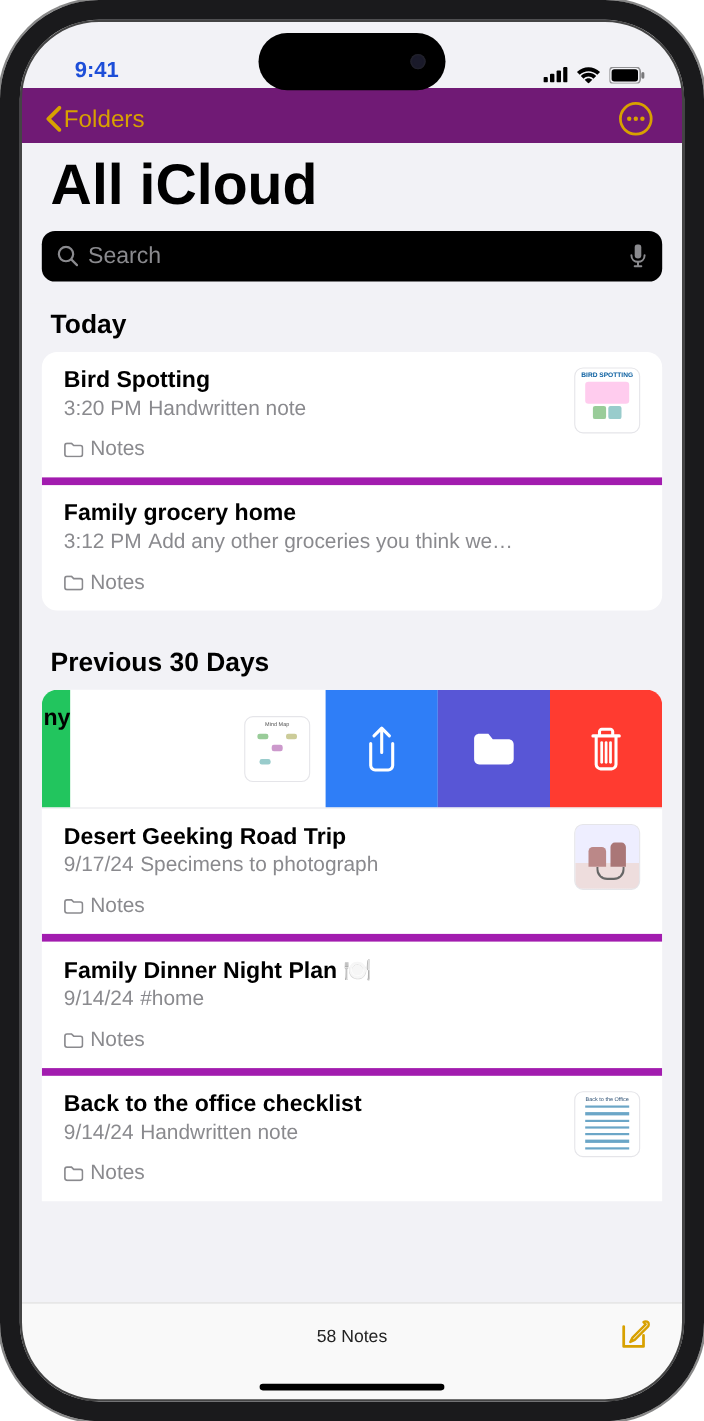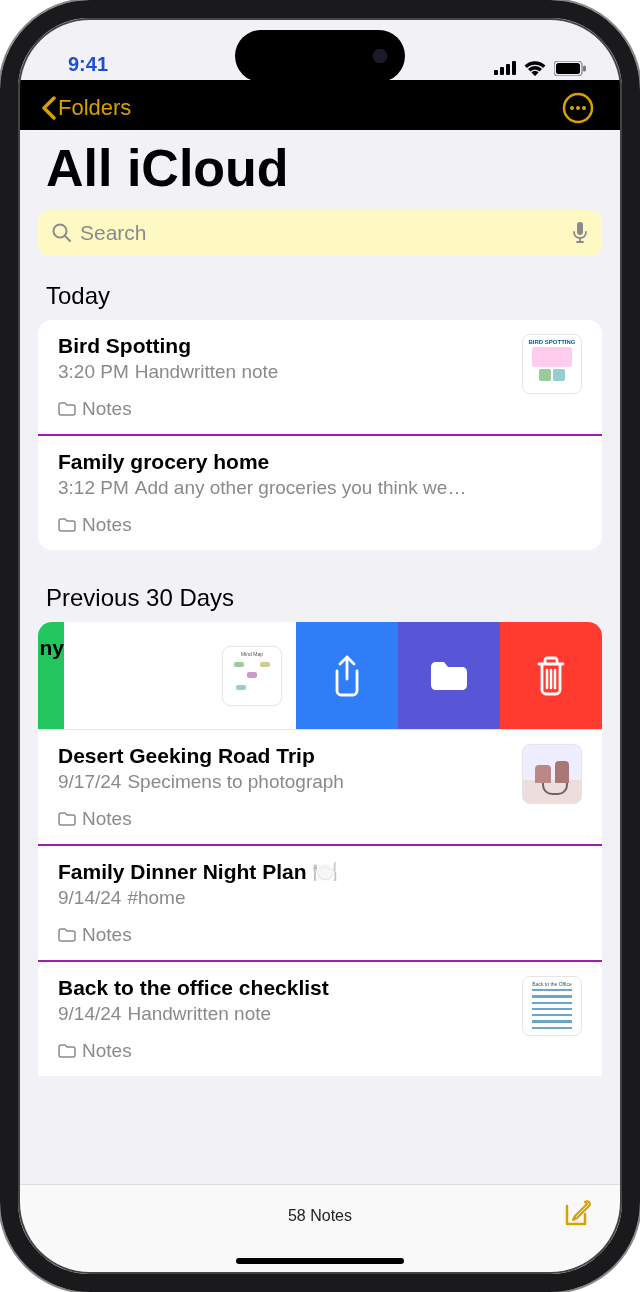--- a/index.html
+++ b/index.html
@@ -77,21 +77,21 @@
       align-items: center;
       gap: 8px;
     }
     .status-right svg { display: block; }
     
     .nav-bar {
       display: flex;
       align-items: center;
       justify-content: space-between;
       padding: 12px 28px 6px 22px;
-      background: #000000;
+      background: #701a75;
     }
     .back-btn {
       display: flex;
       align-items: center;
       gap: 2px;
       color: #d8a100;
       font-size: 22px;
     }
     .more-btn {
       width: 32px;
@@ -104,21 +104,21 @@
       color: #000;
       padding: 8px 28px 12px;
       background: #f2f2f6;
     }
     
     .search-wrap {
       padding: 0 20px 20px;
       background: #f2f2f6;
     }
     .search-bar {
-      background: #fef9c3;
+      background: #000000;
       border-radius: 12px;
       height: 46px;
       display: flex;
       align-items: center;
       padding: 0 14px;
       gap: 8px;
     }
     .search-bar input {
       flex: 1;
       border: none;
@@ -129,37 +129,37 @@
     }
     .search-bar input::placeholder { color: #8a8a8e; }
     
     .content {
       flex: 1;
       overflow: hidden;
       background: #f2f2f6;
     }
     .section-header {
       font-size: 24px;
-      font-weight: 400;
+      font-weight: 700;
       color: #000;
       padding: 6px 28px 10px;
     }
     .list-group {
       background: #fff;
       border-radius: 14px;
       margin: 0 20px 28px;
       overflow: hidden;
     }
     .list-group.noround {
       border-radius: 14px 14px 0 0;
       margin-bottom: 0;
     }
     .note-row {
       padding: 14px 20px;
-      border-bottom: 2px solid #a21caf;
+      border-bottom: 7px solid #a21caf;
       display: flex;
       gap: 14px;
       position: relative;
     }
     .note-row:last-child { border-bottom: none; }
     .note-text { flex: 1; min-width: 0; }
     .note-title {
       font-size: 21px;
       font-weight: 600;
       color: #000;

